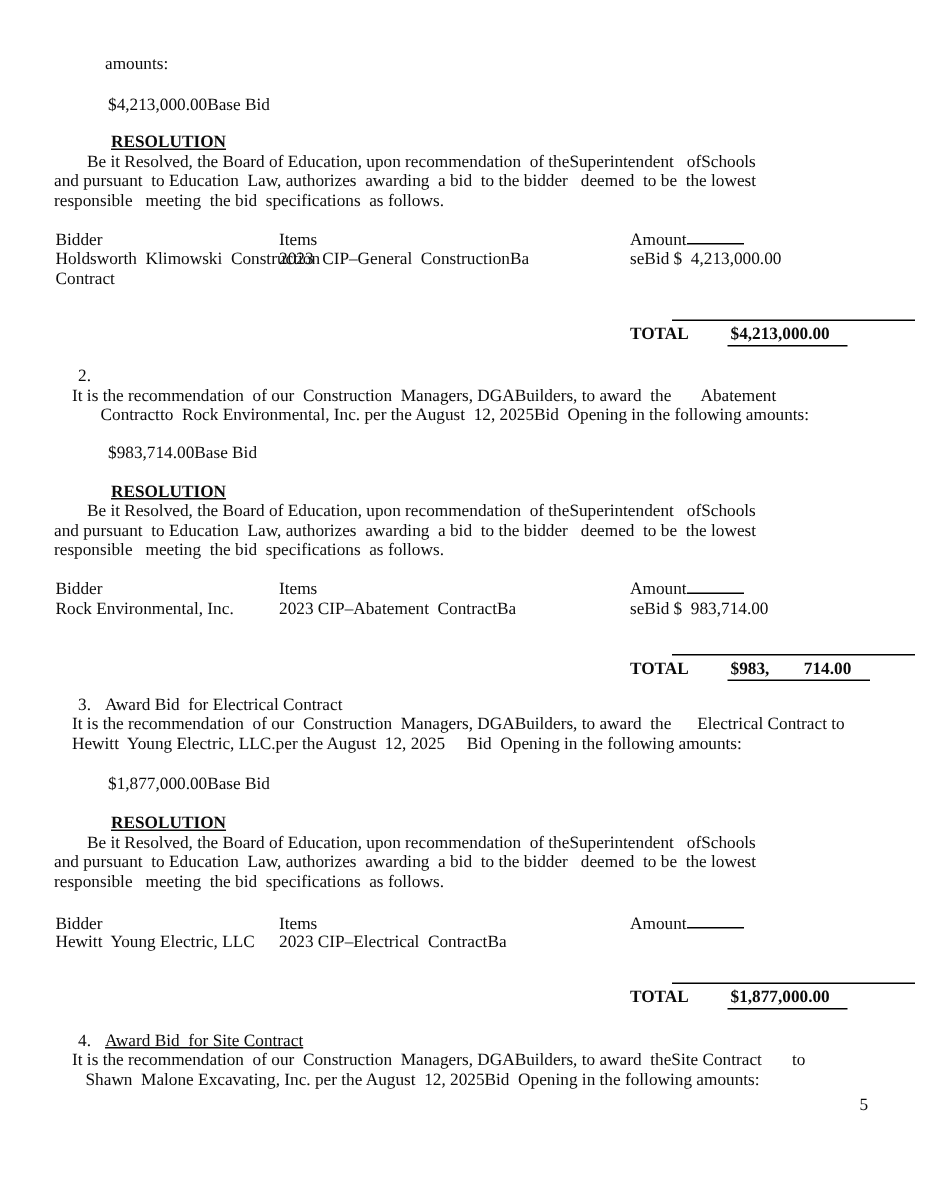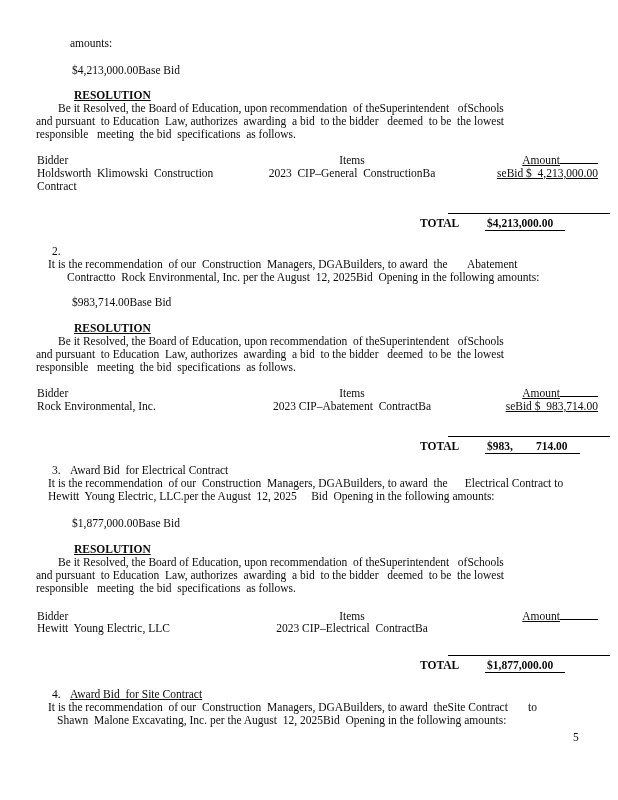--- a/index.html
+++ b/index.html
@@ -10,22 +10,22 @@
     font-family:"Liberation Serif", serif;
     font-size:11.5px;
     line-height:13px;
     color:#0b0b0b;
     overflow:hidden;
   }
   .ln{position:absolute;white-space:pre;}
   .b{font-weight:700;}
   .headu{font-weight:700;text-decoration:underline;}
   .tu{text-decoration:underline;}
-  .items-cell{left:202px;width:300px;text-align:center;}
-  .amount-cell{left:420px;width:178px;text-align:right;text-decoration:underline;}
+  .items-cell{left:186px;width:300px;}
+  .amount-cell{left:420px;width:178px;}
   .hline{display:inline-block;width:38px;height:2px;border-bottom:1px solid #000;}
   .overline{position:absolute;left:448px;width:162px;height:0;border-top:1px solid #000;}
   .total-value{border-bottom:1px solid #000;padding:0 12px 1px 2px;}
 </style>
 </head>
 <body>
 
 <div class="page">
 
   <div class="ln" style="top:37px;left:70px">amounts:</div>

